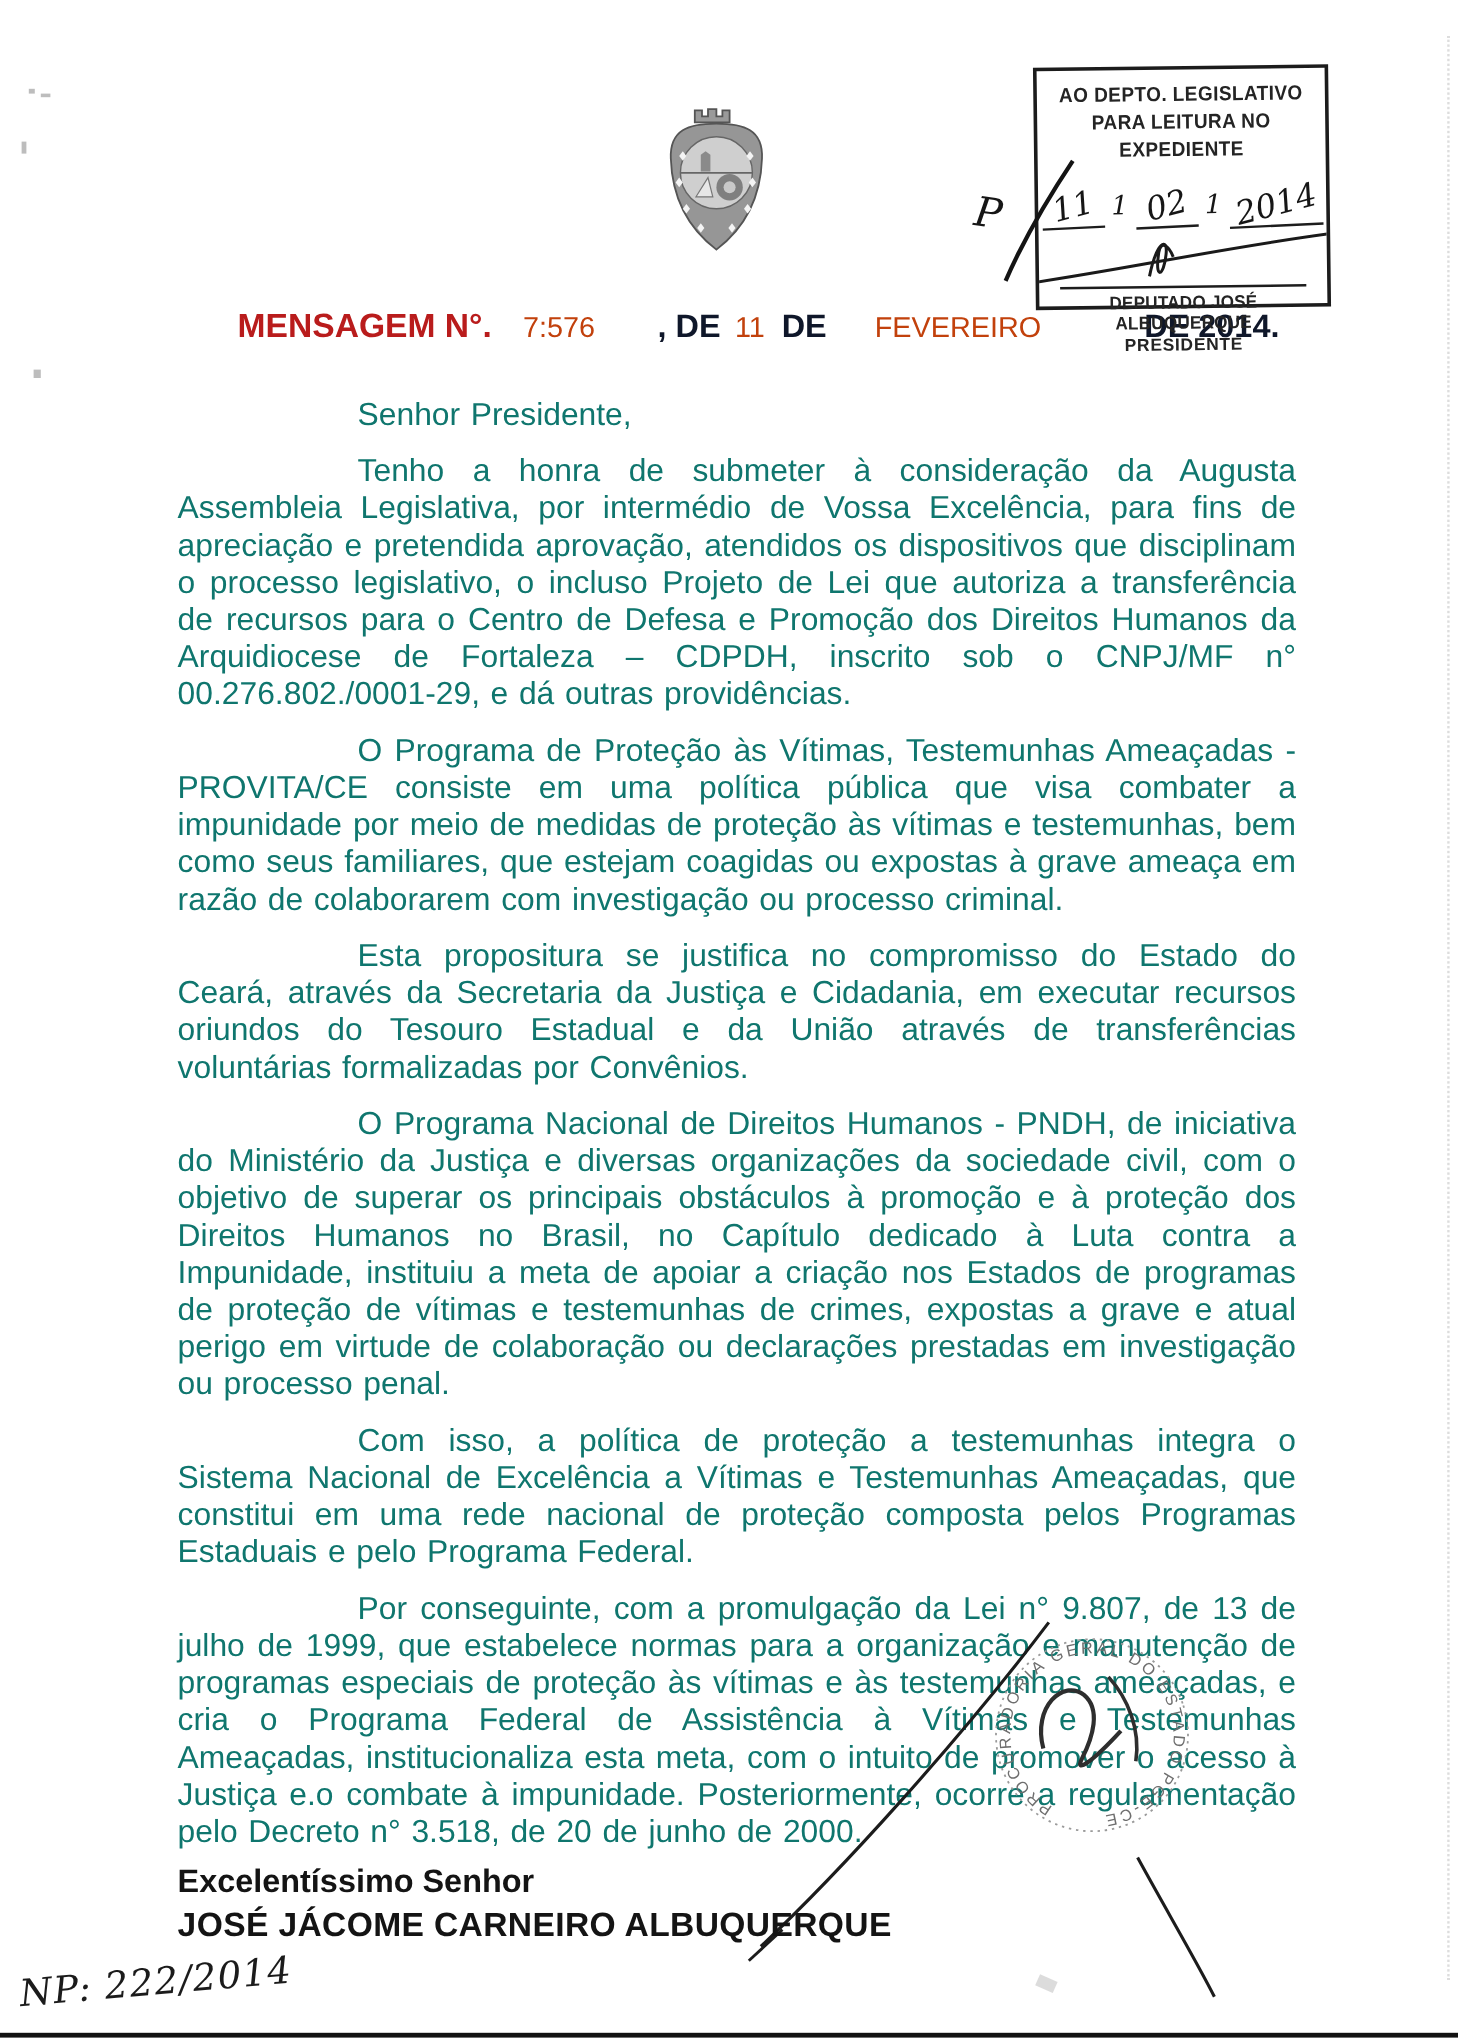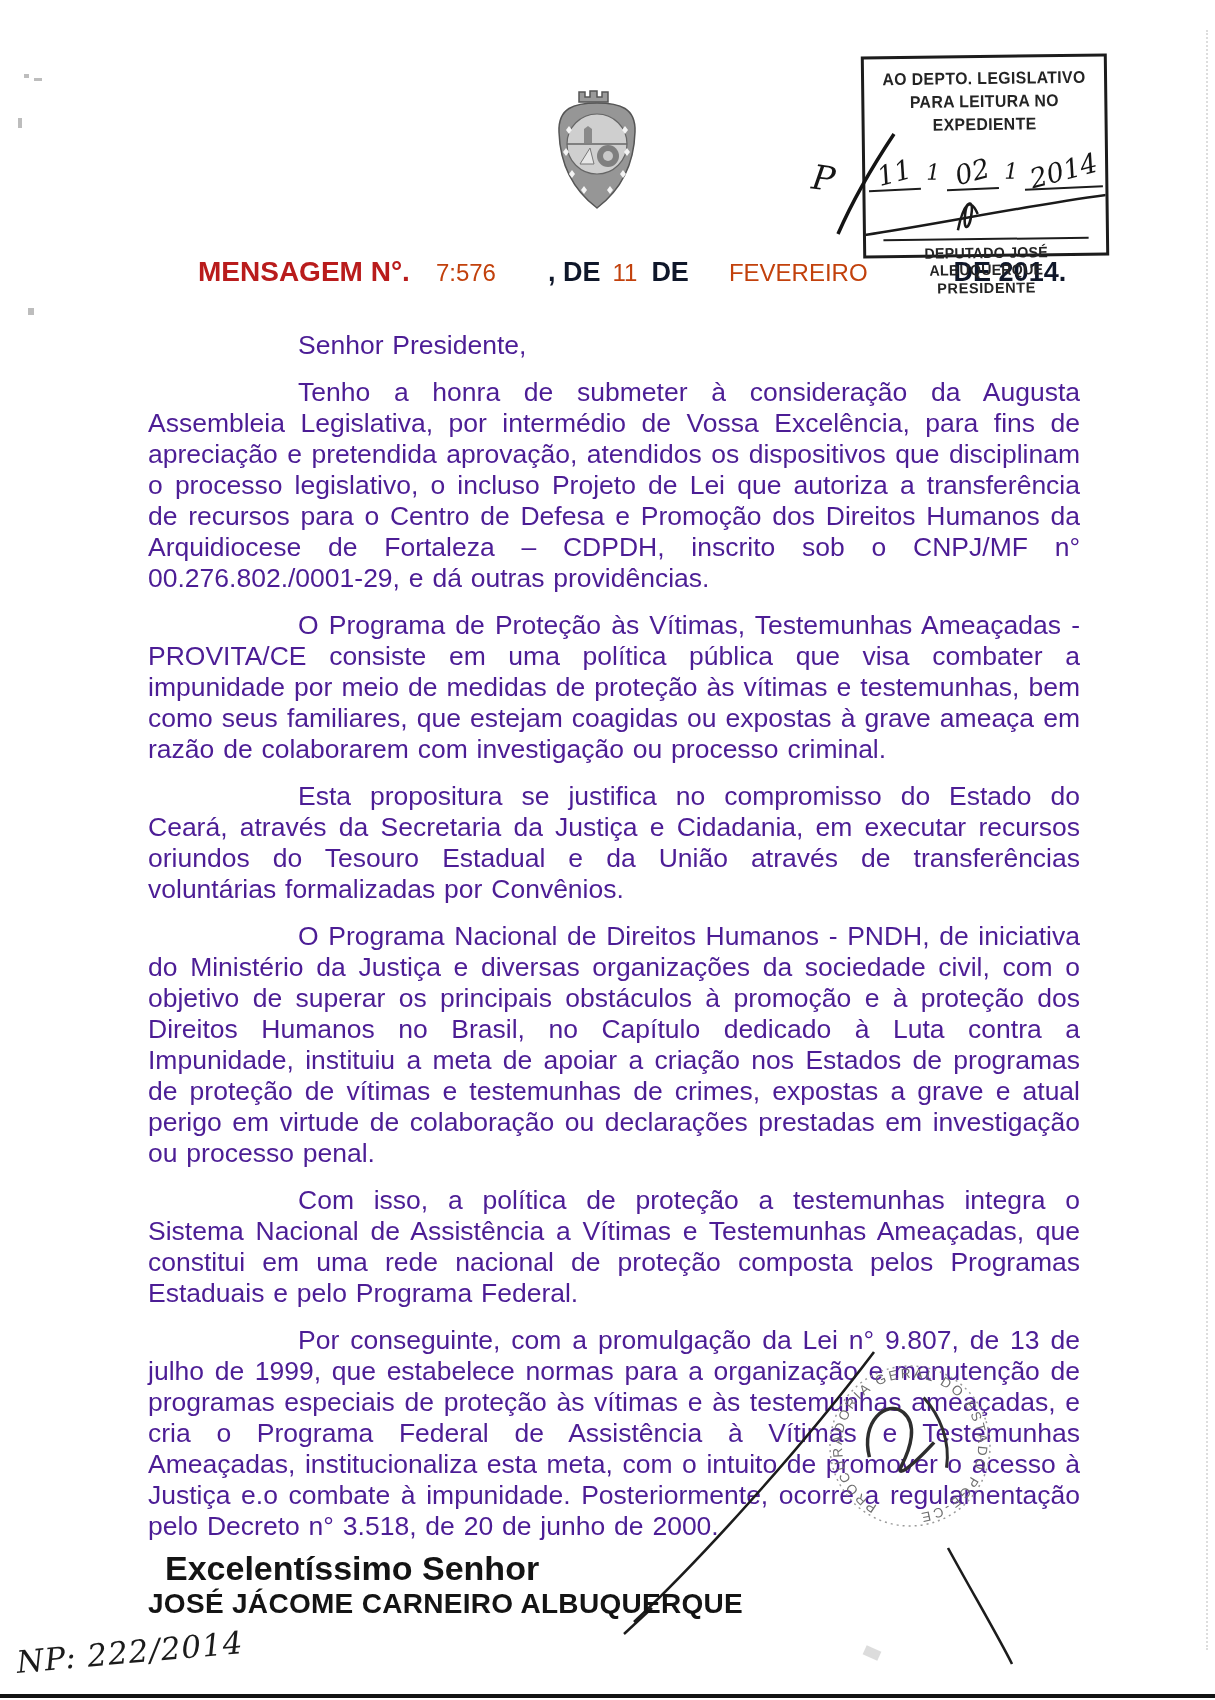--- a/index.html
+++ b/index.html
@@ -40,28 +40,28 @@
   .org-l1{font-size:32px;line-height:33px;}
   .org-l2{font-size:37px;line-height:39px;}
   .mensagem-row{position:absolute;left:198px;top:256px;display:flex;align-items:baseline;
     white-space:nowrap;}
   .m-label{font-size:28px;font-weight:700;color:#b91c1c;}
   .m-mono{font-family:Liberation Sans, sans-serif;font-size:24px;color:#c2410c;}
   .m-bold{font-size:27px;font-weight:700;color:#0f172a;}
   
   .body-text{position:absolute;left:148px;top:330px;width:932px;}
   .body-text p{
-    margin:0 0 16px 0;font-size:26.5px;line-height:31px;color:#4c1d95;
+    margin:0 0 16px 0;font-size:26.5px;line-height:31px;color:#0f766e;
     text-align:justify;text-indent:150px;word-spacing:1.5px;
   }
   .salutation{text-align:left !important;}
   
   .addressee{position:absolute;left:148px;top:1550px;font-weight:700;color:#141414;
     line-height:36px;}
-  .a-l1{font-size:34px;margin-left:17px;}
+  .a-l1{font-size:27px;}
   .a-l2{font-size:28px;letter-spacing:.3px;}
   .a-l3{font-size:27px;}
   .np-note{position:absolute;left:16px;top:1634px;
     font-family:"DejaVu Serif",serif;font-style:italic;font-size:31px;color:#1b1b1b;
     transform:rotate(-5deg);letter-spacing:1px;}
   
   .overlay{position:absolute;left:0;top:0;width:1215px;height:1700px;pointer-events:none;}
   .pge-stamp{position:absolute;left:810px;top:1346px;}
   .smudge{position:absolute;left:864px;top:1648px;width:16px;height:10px;
     background:#b9b9b9;opacity:.5;transform:rotate(24deg);}
@@ -133,21 +133,21 @@
   </div>
 
   <div style="position:absolute;left:812px;top:158px;font-family:'DejaVu Serif',serif;font-style:italic;font-size:34px;color:#161616;transform:rotate(8deg);">P</div>
 
   <div class="body-text">
     <p class="salutation" style="text-indent:150px;">Senhor Presidente,</p>
     <p>Tenho a honra de submeter à consideração da Augusta Assembleia Legislativa, por intermédio de Vossa Excelência, para fins de apreciação e pretendida aprovação, atendidos os dispositivos que disciplinam o processo legislativo, o incluso Projeto de Lei que autoriza a transferência de recursos para o Centro de Defesa e Promoção dos Direitos Humanos da Arquidiocese de Fortaleza – CDPDH, inscrito sob o CNPJ/MF n° 00.276.802./0001-29, e dá outras providências.</p>
     <p>O Programa de Proteção às Vítimas, Testemunhas Ameaçadas - PROVITA/CE consiste em uma política pública que visa combater a impunidade por meio de medidas de proteção às vítimas e testemunhas, bem como seus familiares, que estejam coagidas ou expostas à grave ameaça em razão de colaborarem com investigação ou processo criminal.</p>
     <p>Esta propositura se justifica no compromisso do Estado do Ceará, através da Secretaria da Justiça e Cidadania, em executar recursos oriundos do Tesouro Estadual e da União através de transferências voluntárias formalizadas por Convênios.</p>
     <p>O Programa Nacional de Direitos Humanos - PNDH, de iniciativa do Ministério da Justiça e diversas organizações da sociedade civil, com o objetivo de superar os principais obstáculos à promoção e à proteção dos Direitos Humanos no Brasil, no Capítulo dedicado à Luta contra a Impunidade, instituiu a meta de apoiar a criação nos Estados de programas de proteção de vítimas e testemunhas de crimes, expostas a grave e atual perigo em virtude de colaboração ou declarações prestadas em investigação ou processo penal.</p>
-    <p>Com isso, a política de proteção a testemunhas integra o Sistema Nacional de Assistência a Vítimas e Testemunhas Ameaçadas, que constitui em uma rede nacional de proteção composta pelos Programas Estaduais e pelo Programa Federal.</p>
+    <p>Com isso, a política de proteção a testemunhas integra o Sistema Nacional de Excelência a Vítimas e Testemunhas Ameaçadas, que constitui em uma rede nacional de proteção composta pelos Programas Estaduais e pelo Programa Federal.</p>
     <p>Por conseguinte, com a promulgação da Lei n° 9.807, de 13 de julho de 1999, que estabelece normas para a organização e manutenção de programas especiais de proteção às vítimas e às testemunhas ameaçadas, e cria o Programa Federal de Assistência à Vítimas e Testemunhas Ameaçadas, institucionaliza esta meta, com o intuito de promover o acesso à Justiça e.o combate à impunidade. Posteriormente, ocorre a regulamentação pelo Decreto n° 3.518, de 20 de junho de 2000.</p>
   </div>
 
   <svg class="pge-stamp" width="200" height="200" viewBox="0 0 200 200" aria-hidden="true">
     <g transform="rotate(-18 100 100)">
       <circle cx="100" cy="100" r="80" fill="none" stroke="#9a9a9a" stroke-width="1.5" stroke-dasharray="2,4"></circle>
       <defs>
         <path id="ringPath" d="M 52,148 A 68,68 0 1 1 148,148 A 68,68 0 0 1 52,148"></path>
       </defs>
       <text font-family="Liberation Sans, sans-serif" font-size="13.5" letter-spacing="2.5" fill="#6e6e6e">

